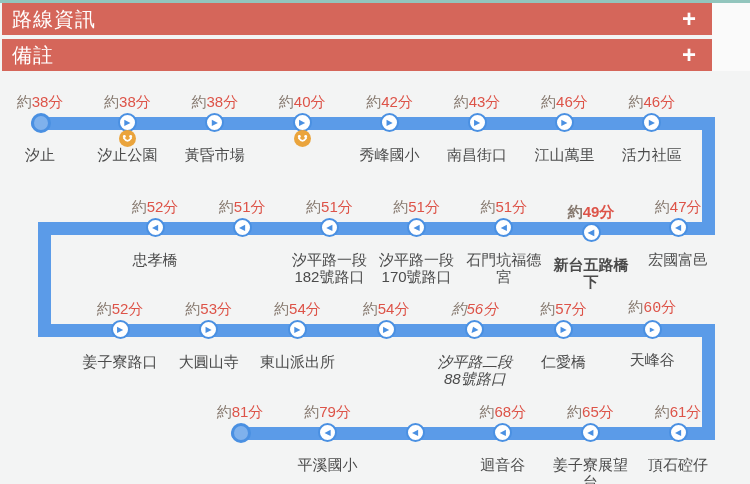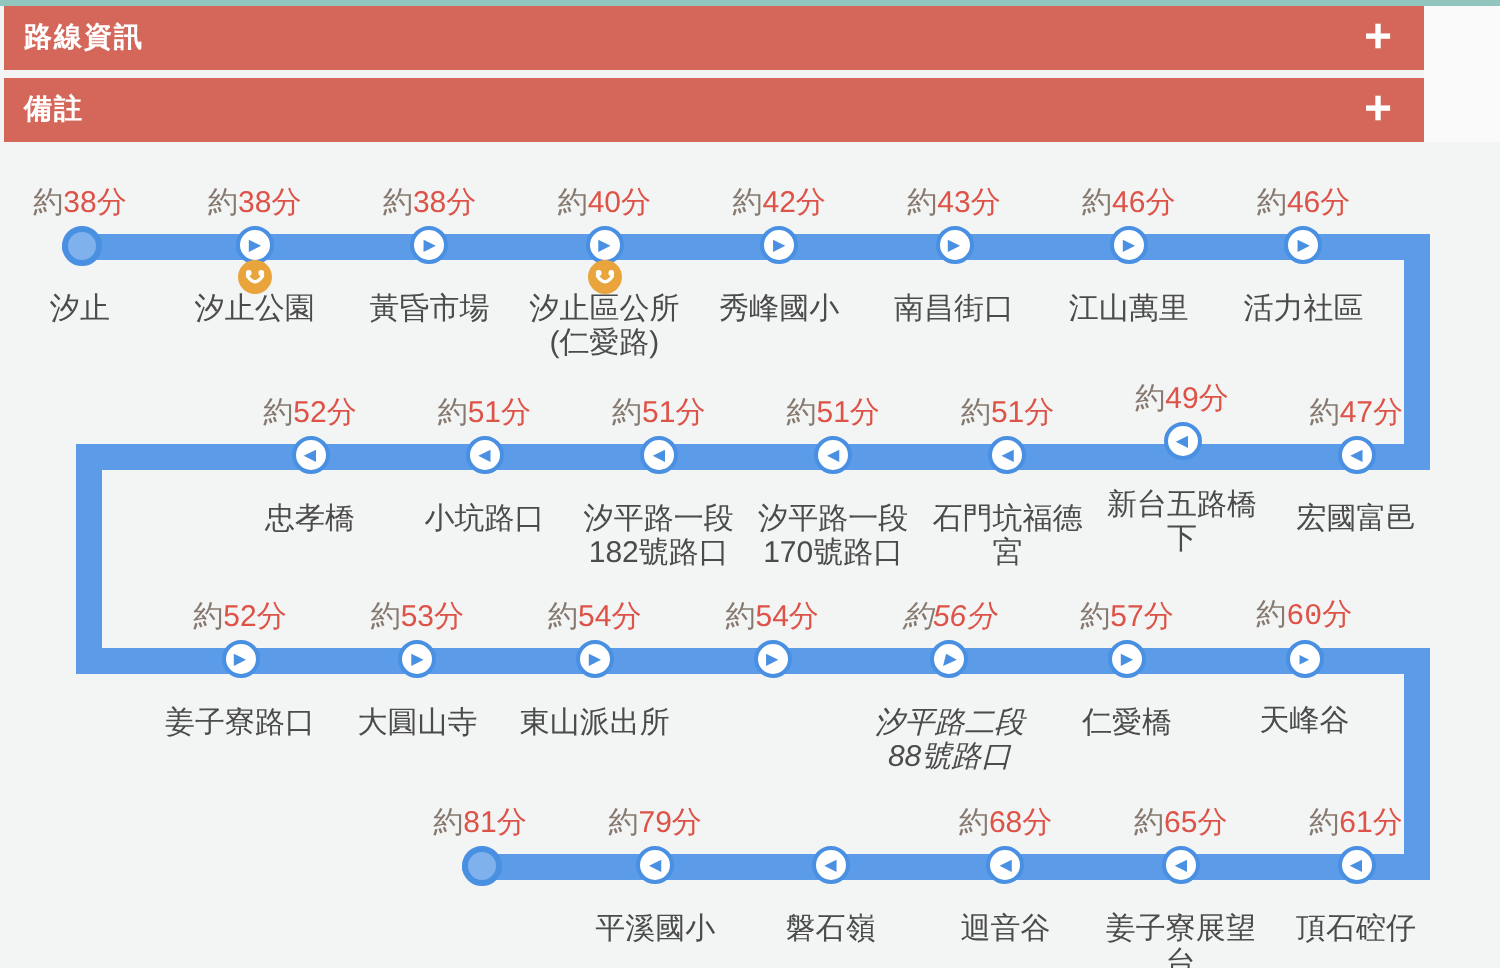--- a/index.html
+++ b/index.html
@@ -9,21 +9,21 @@
     font-family:"Liberation Sans", sans-serif;
   }
   .top-strip{position:absolute;top:0;left:0;width:750px;height:3px;background:#92c5bd}
   .top-right-white{position:absolute;left:712px;top:3px;width:38px;height:68px;background:#fafafa}
 
   .bar{
     position:absolute;left:2px;width:710px;height:32px;background:#d5665a;color:#fff;
     display:flex;align-items:center;justify-content:space-between;
     padding:0 16px 0 10px;box-sizing:border-box;cursor:pointer;
   }
-  .bar-title{font-size:14px;font-weight:bold;letter-spacing:1px}
+  .bar-title{font-size:20px;font-weight:normal;letter-spacing:1px}
   .bar-plus{font-size:24px;font-weight:bold;line-height:1}
 
   #route-canvas{position:absolute;left:0;top:71px;width:750px;height:413px}
   
   .seg{position:absolute;background:#5b9be8}
   .seg.capL{border-top-left-radius:7px;border-bottom-left-radius:7px}
 
   .stop{position:absolute;width:110px;height:90px}
   .stop-time{
     position:absolute;top:0;left:0;right:0;text-align:center;
@@ -88,22 +88,20 @@
         </svg></div>
     </div>
     <div class="stop" style="left: 159.8px; top: 22px;">
       <div class="stop-time"><span class="t-pre">約</span><span class="t-num">38分</span></div>
       <div class="stop-icon">▶</div>
       <div class="stop-name">黃昏市場</div>
     </div>
     <div class="stop" style="left: 247.2px; top: 22px;">
       <div class="stop-time"><span class="t-pre">約</span><span class="t-num">40分</span></div>
       <div class="stop-icon">▶</div>
-      <div class="stop-name">汐止區公所
-(仁愛路)</div>
       <div class="yb"><svg width="17" height="17" viewBox="0 0 20 20">
           <circle cx="10" cy="10" r="10" fill="#eaa43c"></circle>
           <circle cx="6.3" cy="7.6" r="1.7" fill="#fff"></circle>
           <circle cx="13.7" cy="7.6" r="1.7" fill="#fff"></circle>
           <path d="M5.6 9.5 q4.4 6.5 8.8 0" stroke="#fff" stroke-width="2" fill="none" stroke-linecap="round"></path>
         </svg></div>
     </div>
     <div class="stop" style="left: 334.6px; top: 22px;">
       <div class="stop-time"><span class="t-pre">約</span><span class="t-num">42分</span></div>
       <div class="stop-icon">▶</div>
@@ -125,41 +123,40 @@
       <div class="stop-name">活力社區</div>
     </div>
     <div class="stop" style="left: 100px; top: 127px;">
       <div class="stop-time"><span class="t-pre">約</span><span class="t-num">52分</span></div>
       <div class="stop-icon">◀</div>
       <div class="stop-name">忠孝橋</div>
     </div>
     <div class="stop" style="left: 187.2px; top: 127px;">
       <div class="stop-time"><span class="t-pre">約</span><span class="t-num">51分</span></div>
       <div class="stop-icon">◀</div>
-      <div class="stop-name">小坑路口</div>
     </div>
     <div class="stop" style="left: 274.4px; top: 127px;">
       <div class="stop-time"><span class="t-pre">約</span><span class="t-num">51分</span></div>
       <div class="stop-icon">◀</div>
       <div class="stop-name">汐平路一段
 182號路口</div>
     </div>
     <div class="stop" style="left: 361.6px; top: 127px;">
       <div class="stop-time"><span class="t-pre">約</span><span class="t-num">51分</span></div>
       <div class="stop-icon">◀</div>
       <div class="stop-name">汐平路一段
 170號路口</div>
     </div>
     <div class="stop" style="left: 448.8px; top: 127px;">
       <div class="stop-time"><span class="t-pre">約</span><span class="t-num">51分</span></div>
       <div class="stop-icon">◀</div>
       <div class="stop-name">石門坑福德
 宮</div>
     </div>
-    <div class="stop" style="left: 536px; top: 120px;">
+    <div class="stop" style="left: 536px; top: 132px; font-weight: bold;">
       <div class="stop-time"><span class="t-pre">約</span><span class="t-num">49分</span></div>
       <div class="stop-icon">◀</div>
       <div class="stop-name">新台五路橋
 下</div>
     </div>
     <div class="stop" style="left: 623.2px; top: 127px;">
       <div class="stop-time"><span class="t-pre">約</span><span class="t-num">47分</span></div>
       <div class="stop-icon">◀</div>
       <div class="stop-name">宏國富邑</div>
     </div>
@@ -202,21 +199,20 @@
       <div class="stop-time"><span class="t-pre">約</span><span class="t-num">81分</span></div>
       <div class="stop-icon terminal"></div>
     </div>
     <div class="stop" style="left: 272.6px; top: 332px;">
       <div class="stop-time"><span class="t-pre">約</span><span class="t-num">79分</span></div>
       <div class="stop-icon">◀</div>
       <div class="stop-name">平溪國小</div>
     </div>
     <div class="stop" style="left: 360.2px; top: 332px;">
       <div class="stop-icon">◀</div>
-      <div class="stop-name">磐石嶺</div>
     </div>
     <div class="stop" style="left: 447.8px; top: 332px;">
       <div class="stop-time"><span class="t-pre">約</span><span class="t-num">68分</span></div>
       <div class="stop-icon">◀</div>
       <div class="stop-name">迴音谷</div>
     </div>
     <div class="stop" style="left: 535.4px; top: 332px;">
       <div class="stop-time"><span class="t-pre">約</span><span class="t-num">65分</span></div>
       <div class="stop-icon">◀</div>
       <div class="stop-name">姜子寮展望

